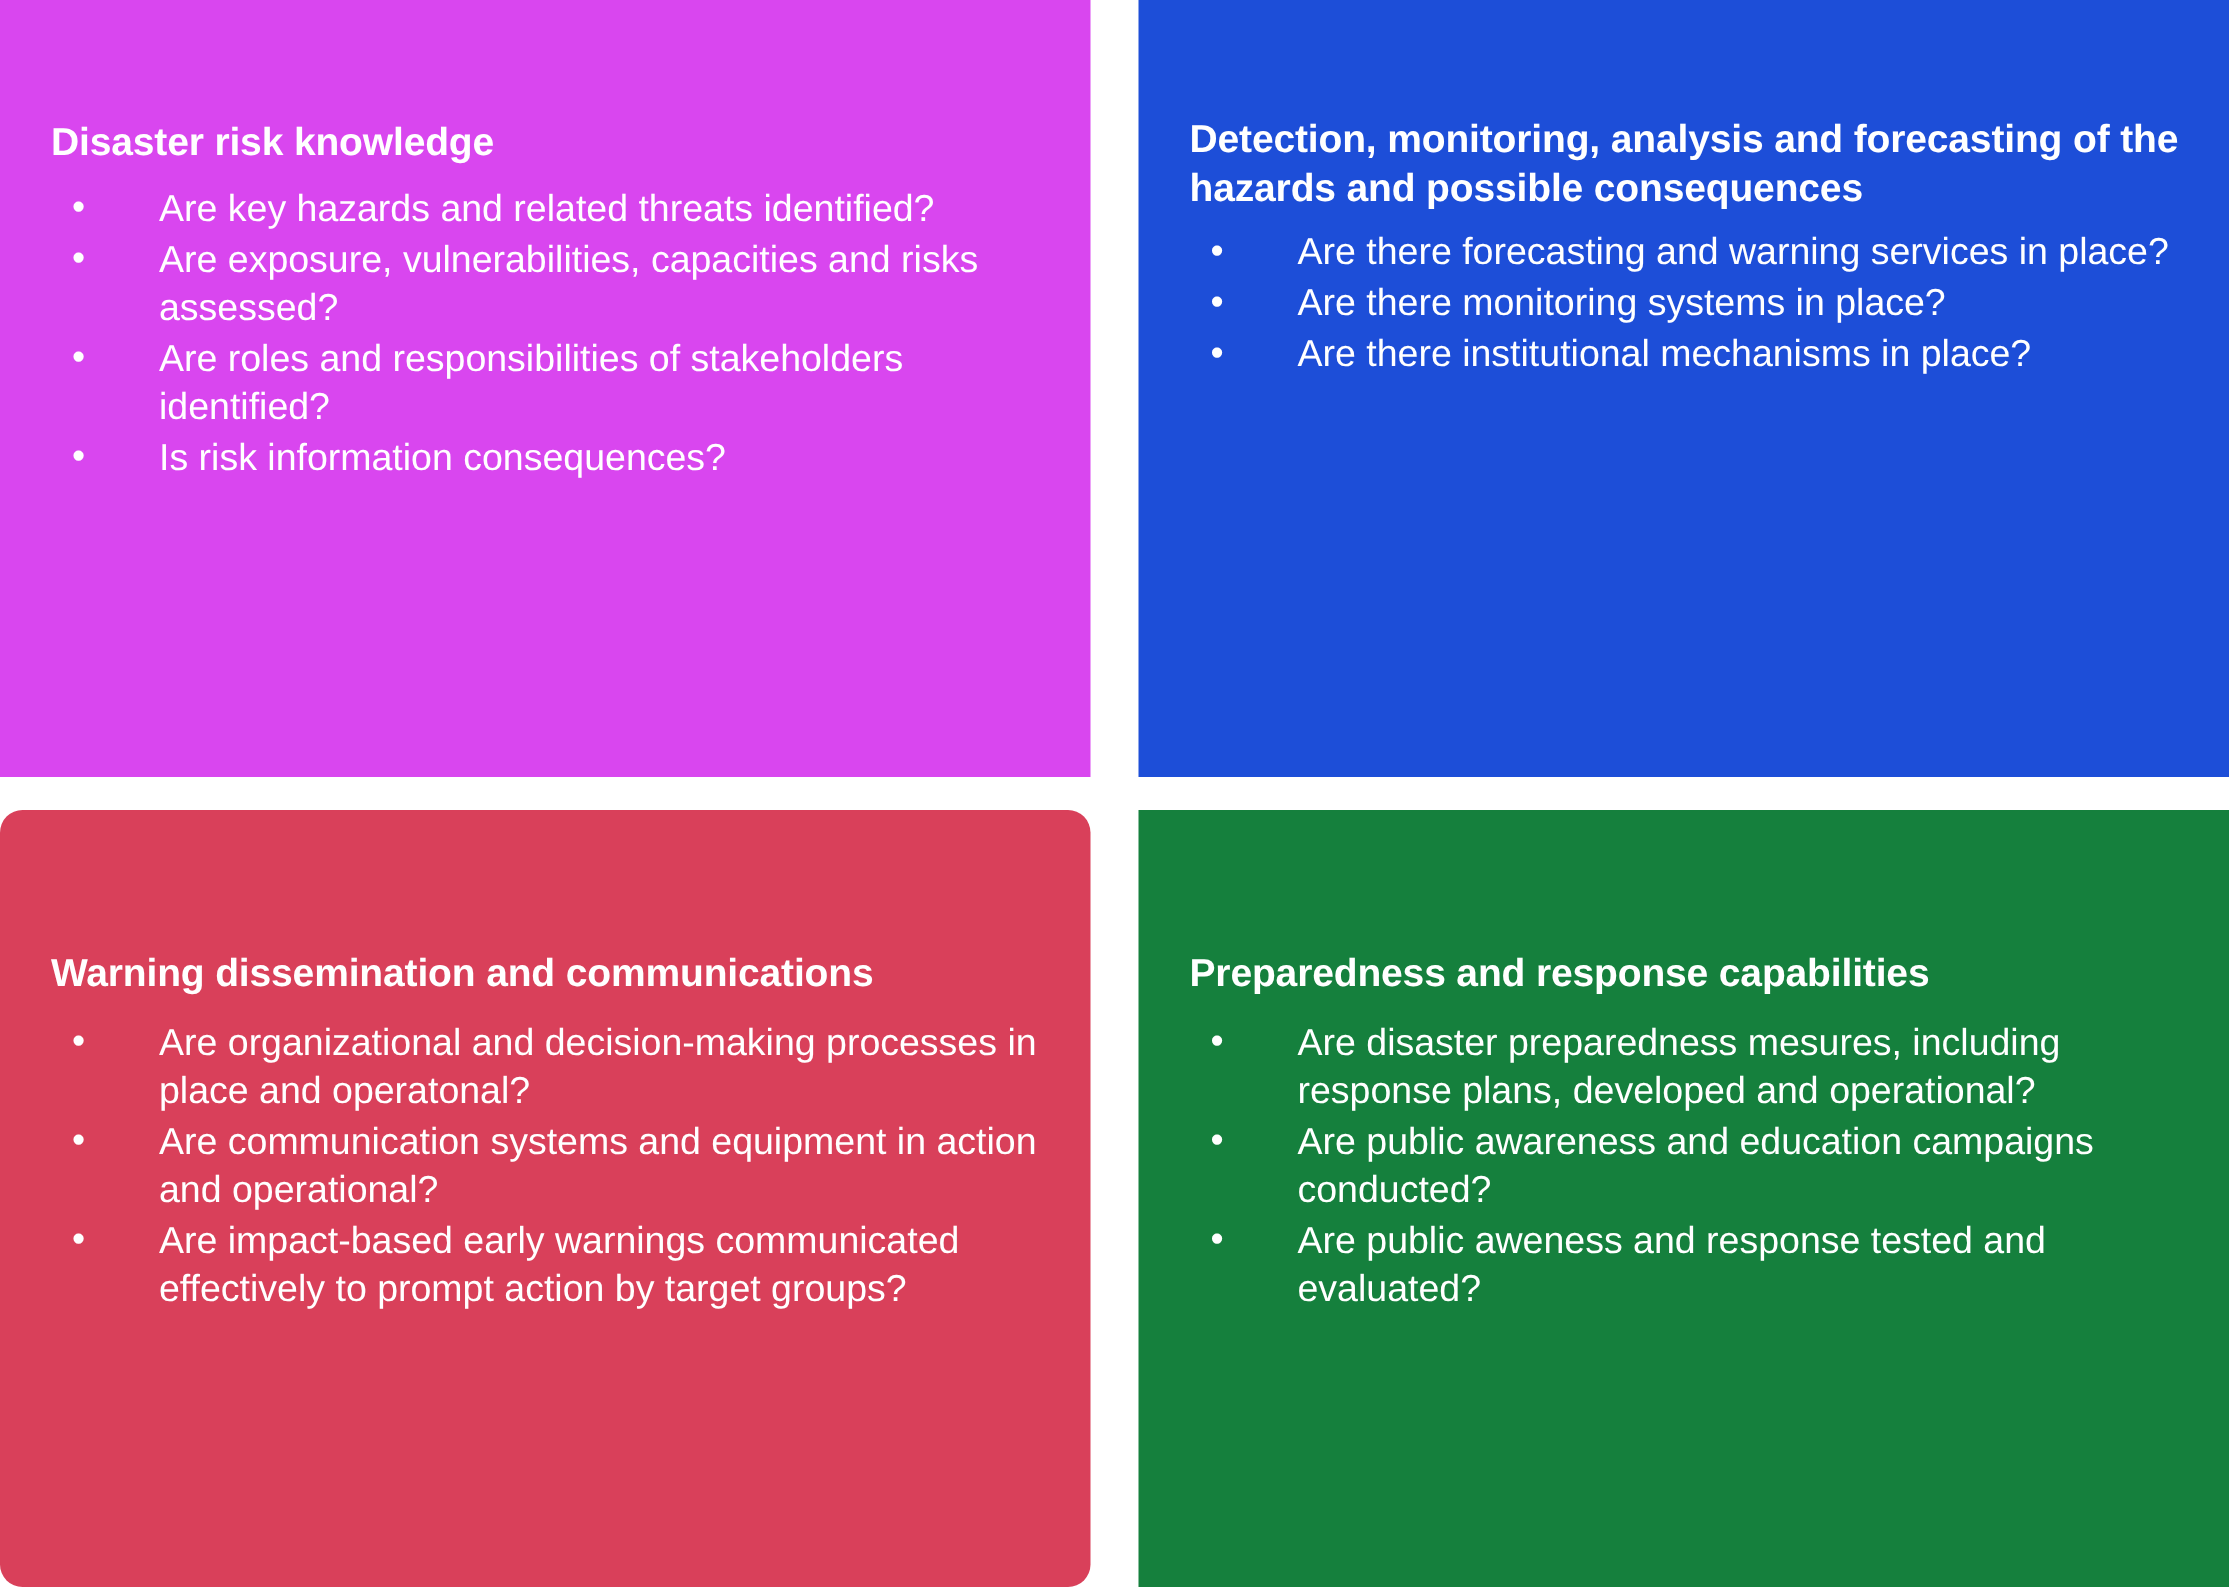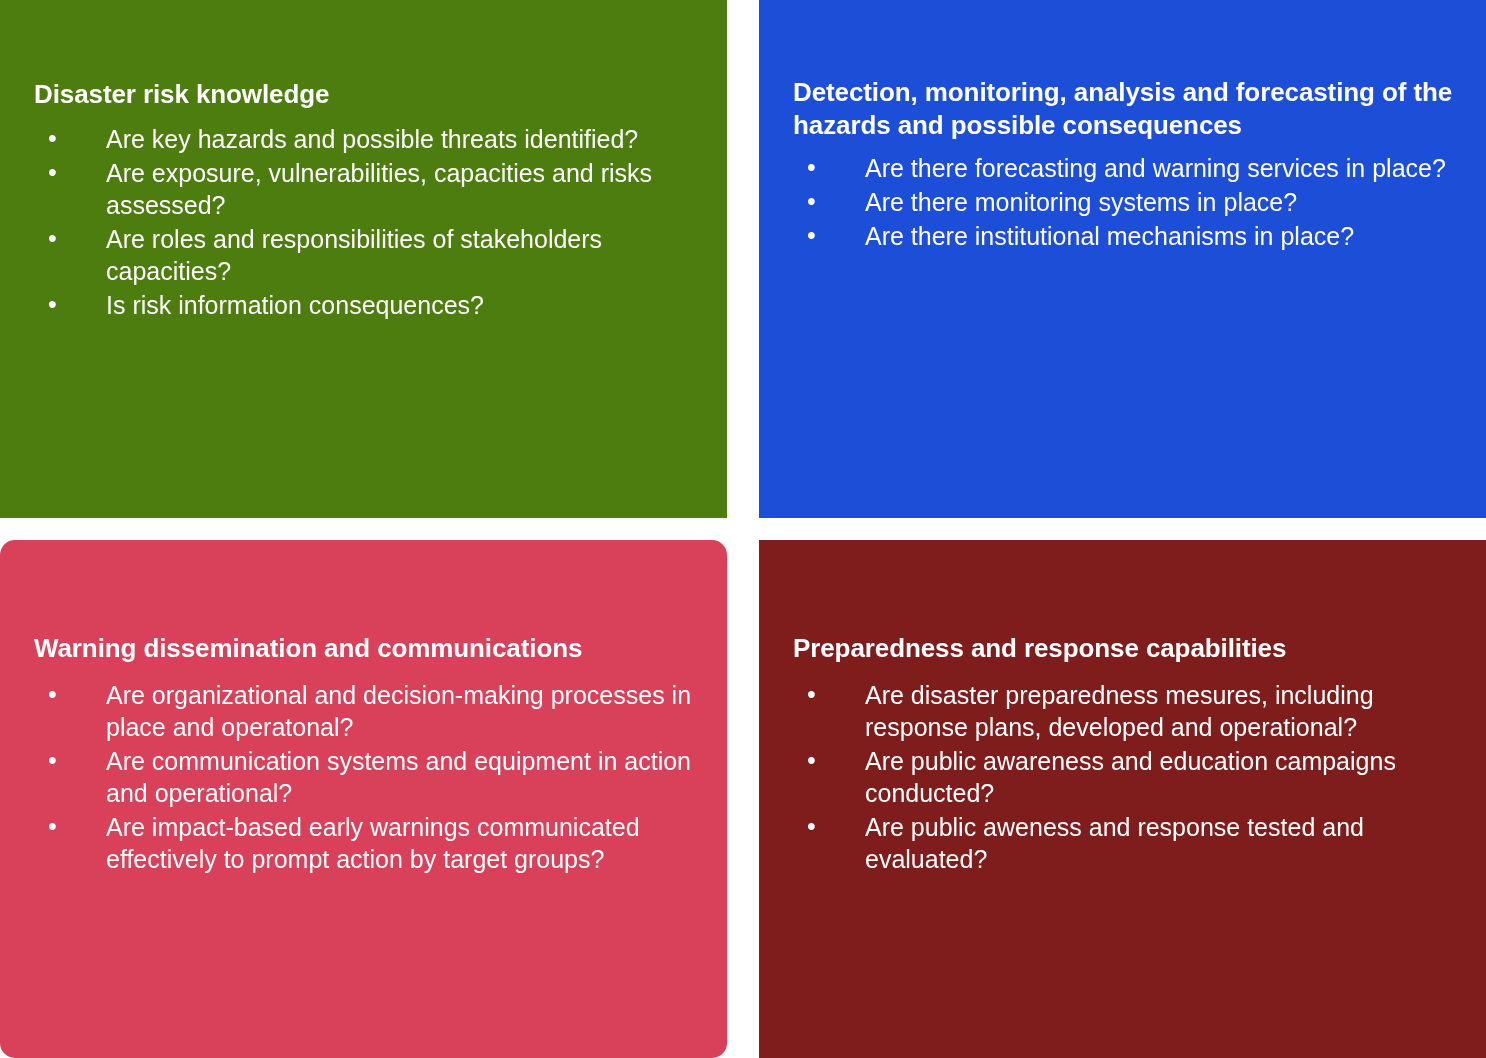--- a/index.html
+++ b/index.html
@@ -76,27 +76,27 @@
   #card-prepared .card-title { margin-bottom: 14px; }
 
   #card-detection .card-title { margin-bottom: 10px; }
   #card-knowledge .card-title { margin-bottom: 12px; }
 </style>
 </head>
 <body>
 
 <div class="grid">
 
-  <section class="card" id="card-knowledge" style="background: #4d7c0f;">
+  <section class="card" id="card-knowledge" style="background: #d946ef;">
     <div class="card-inner">
       <h2 class="card-title">Disaster risk knowledge</h2>
       <ul class="bullets">
-        <li>Are key hazards and possible threats identified?</li>
+        <li>Are key hazards and related threats identified?</li>
         <li>Are exposure, vulnerabilities, capacities and risks assessed?</li>
-        <li>Are roles and responsibilities of stakeholders capacities?</li>
+        <li>Are roles and responsibilities of stakeholders identified?</li>
         <li>Is risk information consequences?</li>
       </ul>
     </div>
   </section>
 
   <section class="card" id="card-detection" style="background: #1d4ed8;">
     <div class="card-inner">
       <h2 class="card-title">Detection, monitoring, analysis and forecasting of the hazards and possible consequences</h2>
       <ul class="bullets">
         <li>Are there forecasting and warning services in place?</li>
@@ -110,21 +110,21 @@
     <div class="card-inner">
       <h2 class="card-title">Warning dissemination and communications</h2>
       <ul class="bullets">
         <li>Are organizational and decision-making processes in place and operatonal?</li>
         <li>Are communication systems and equipment in action and operational?</li>
         <li>Are impact-based early warnings communicated effectively to prompt action by target groups?</li>
       </ul>
     </div>
   </section>
 
-  <section class="card" id="card-prepared" style="background: #7f1d1d;">
+  <section class="card" id="card-prepared" style="background: #15803d;">
     <div class="card-inner">
       <h2 class="card-title">Preparedness and response capabilities</h2>
       <ul class="bullets">
         <li>Are disaster preparedness mesures, including response plans, developed and operational?</li>
         <li>Are public awareness and education campaigns conducted?</li>
         <li>Are public aweness and response tested and evaluated?</li>
       </ul>
     </div>
   </section>
 

